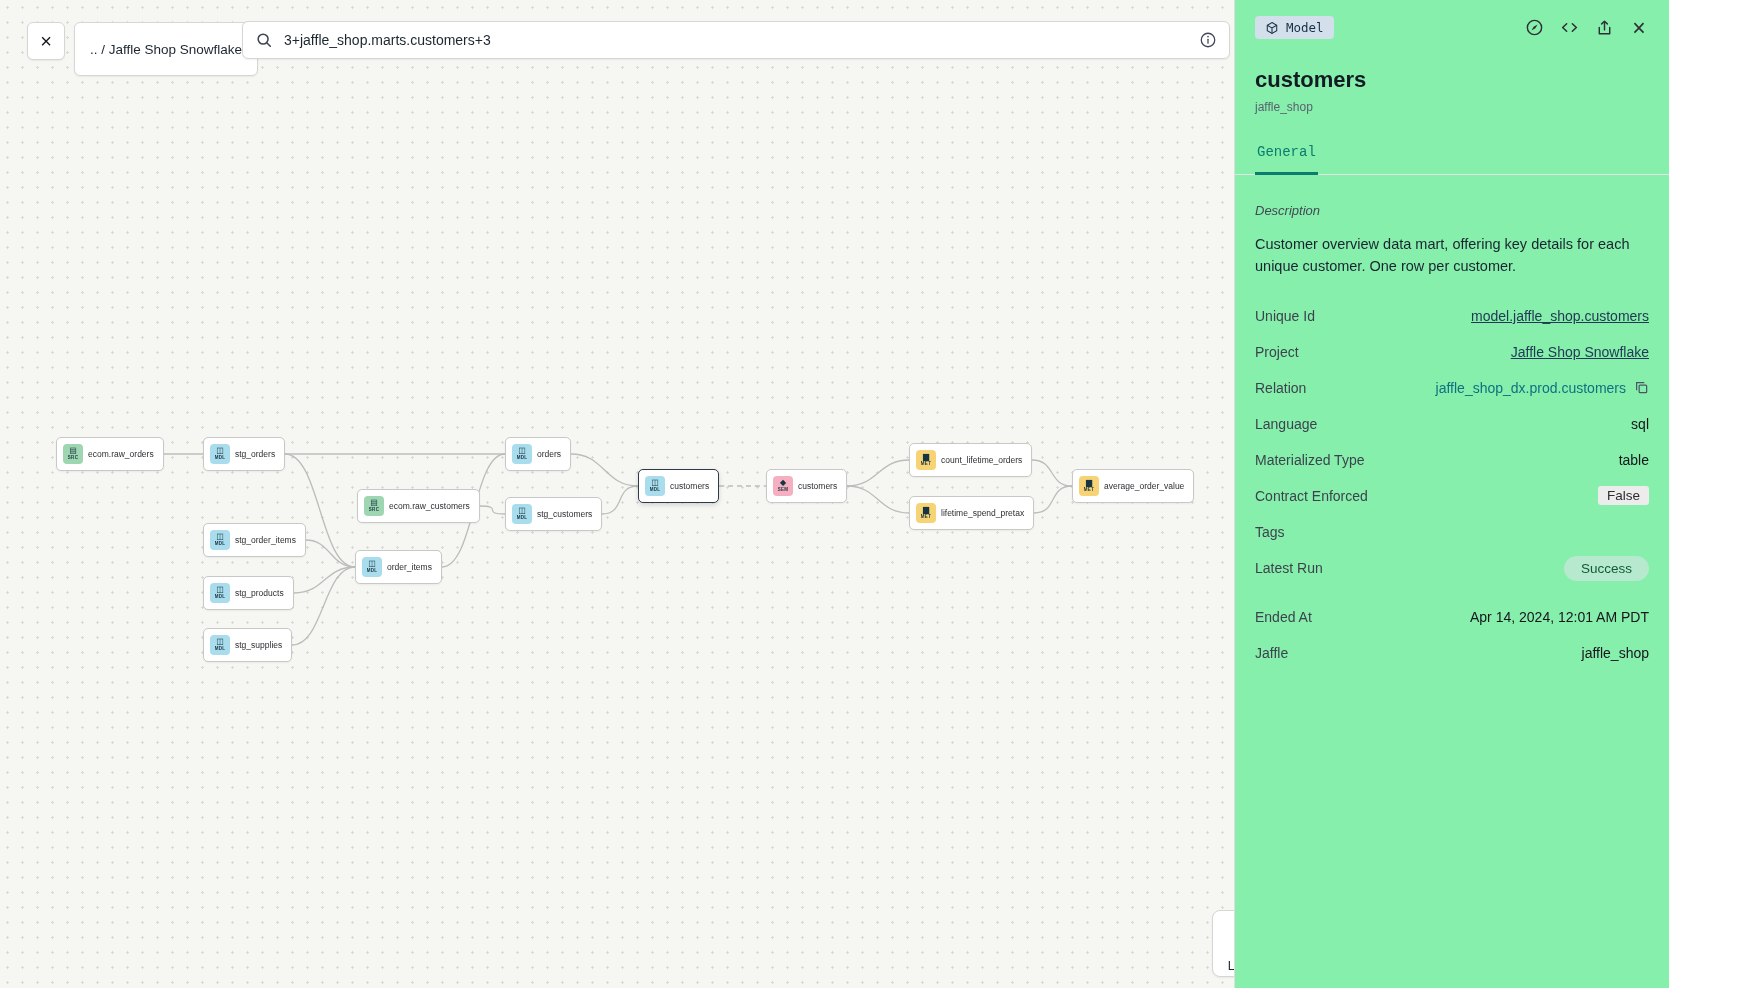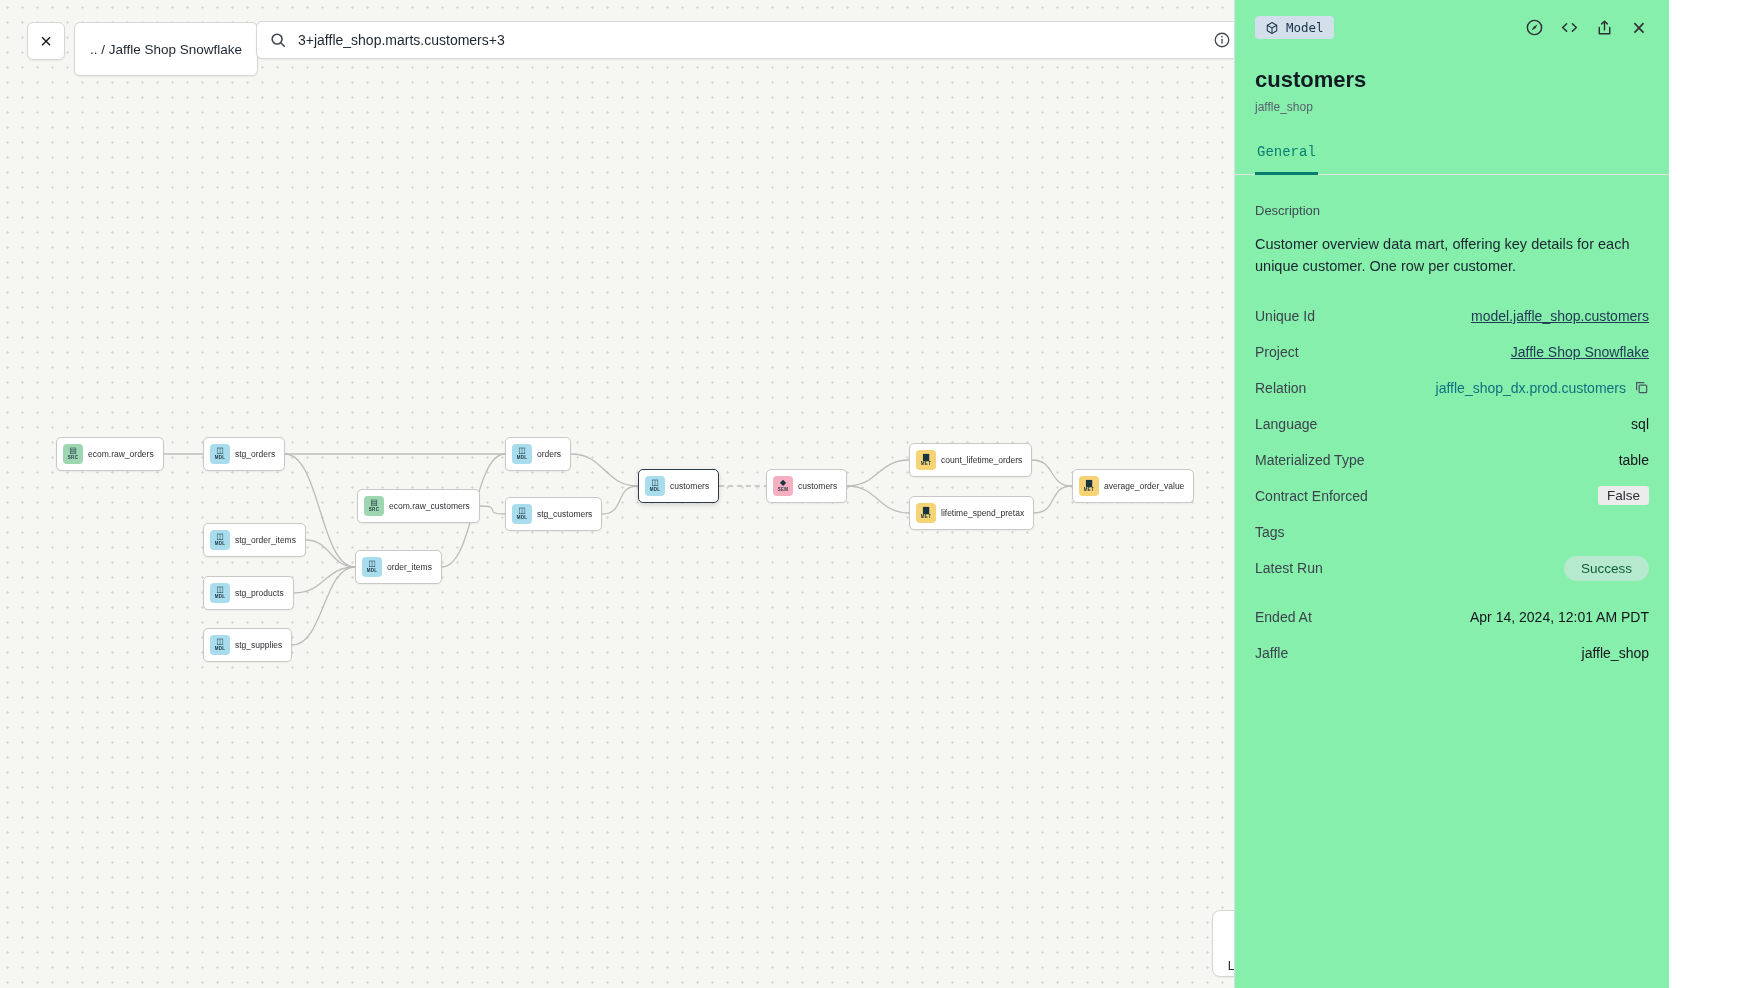--- a/index.html
+++ b/index.html
@@ -34,21 +34,21 @@
   .nicon .t { font-size:4.5px; font-weight:bold; letter-spacing:.3px; color:#1c3540; margin-top:1px; }
   .nlabel { font-size:8.5px; color:#2e2e33; }
 
   
   .card {
     position:absolute; background:#fff; border:1px solid #d6d6d4; border-radius:6px;
     box-shadow:0 1px 2px rgba(0,0,0,.06); display:flex; align-items:center;
   }
   .btn-close { left:27px; top:22px; width:38px; height:38px; justify-content:center; font-size:20px; color:#16161d; cursor:pointer; }
   .breadcrumb { left:74px; top:22px; height:54px; padding:0 15px; font-size:13.5px; color:#1c2630; }
-  .searchbar { left:256px; top:21px; width:988px; height:38px; padding:0 12px; gap:9px; }
+  .searchbar { left:242px; top:21px; width:988px; height:38px; padding:0 12px; gap:9px; }
   .searchbar input { border:none; outline:none; flex:1; font-size:14px; color:#1c2630; background:transparent; font-family:"Liberation Sans",sans-serif; }
   .sicon { display:inline-flex; width:18px; height:18px; flex:none; }
   .sicon svg { width:18px; height:18px; }
   .refresh { left:1245px; top:22px; width:36px; height:38px; justify-content:center; font-size:18px; color:#16161d; cursor:pointer; }
 
   .lenses {
     left:1212px; top:910px; width:72px; height:67px; border-radius:8px;
     flex-direction:column; justify-content:center; gap:19px; font-size:12.5px; color:#1c2630; cursor:pointer;
   }
   .lenses svg { width:22px; height:22px; }
@@ -70,21 +70,21 @@
   .hicon svg { width:19px; height:19px; }
   .hicon.close { font-size:23px; line-height:18px; }
 
   .panel h1 { margin:28px 0 0; font-size:22px; font-weight:bold; color:#121a24; }
   .subtitle { margin-top:7px; font-size:12px; color:#5a6170; }
   .tabs { margin:30px -20px 0; padding:0 20px; border-bottom:1px solid #e4e4e4; display:flex;font-family:Liberation Mono, monospace; }
   .tab { font-size:14px; padding:0 2px 12px; margin-right:26px; color:#57606b; cursor:pointer; }
   .tab.active { color:#0a7d6f; border-bottom:3px solid #0a7d6f; margin-bottom:-1px; }
 
   .panel-body { padding:28px 20px 0; }
-  .desc-label { font-size:13px; color:#414954; }
+  .desc-label { font-size:13px; color:#414954;font-style:italic; }
   .desc { margin:15px 0 0; font-size:14.5px; line-height:1.55; color:#1a2430; }
   .fields { margin-top:26px; }
   .frow { display:flex; justify-content:space-between; align-items:center; min-height:24px; margin-bottom:12px; }
   .frow.break { margin-top:24px; }
   .flabel { font-size:14px; color:#3d434d; flex:none; }
   .fvalue { font-size:14px; color:#15151c; display:flex; align-items:center; gap:8px; text-align:left; }
   .fvalue a.link { color:#223a55; text-decoration:underline; }
   .relation { color:#0f7180;margin-left:29px; }
   .copy { display:inline-flex; width:15px; height:15px; cursor:pointer; }
   .copy svg { width:15px; height:15px; }

